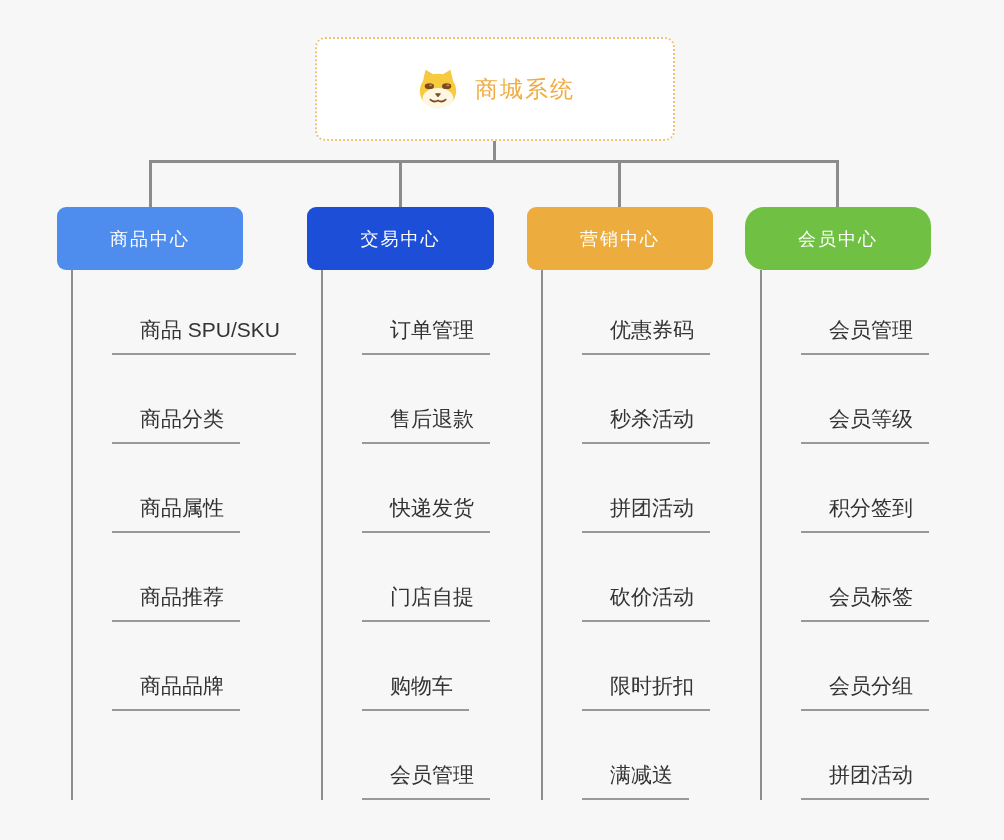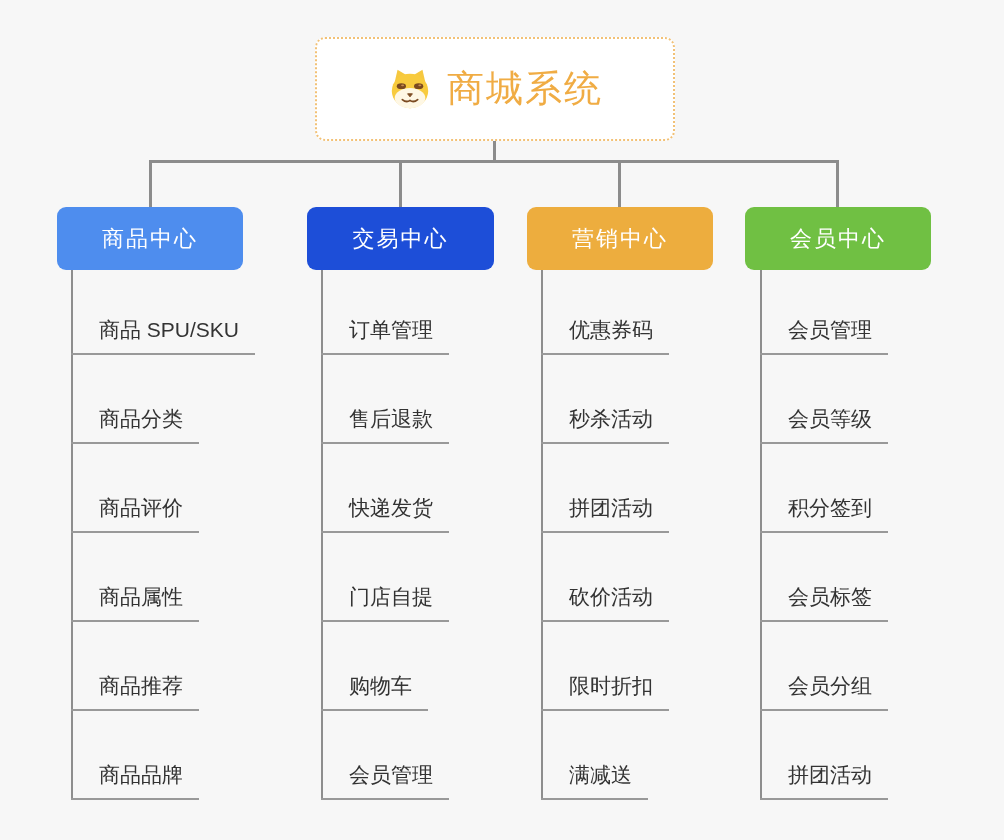--- a/index.html
+++ b/index.html
@@ -3,44 +3,44 @@
 <meta charset="utf-8">
 <style>
   html,body{margin:0;padding:0;}
   body{font-family:"Liberation Sans","DejaVu Sans",sans-serif;}
   .canvas{position:relative;width:1004px;height:840px;background:#F7F7F7;overflow:hidden;}
 
   
   .root{position:absolute;left:315px;top:37px;width:360px;height:104px;box-sizing:border-box;
         background:#FFFFFF;border:2px dotted #F2C176;border-radius:10px;
         display:flex;align-items:center;justify-content:center;gap:14px;cursor:default;}
-  .root-title{font-size:37px;color:#F0AC44;letter-spacing:2px;}
+  .root-title{font-size:23px;color:#F0AC44;letter-spacing:2px;}
 
   
   .line{position:absolute;background:#8C8C8C;}
   .root-drop{left:493px;top:141px;width:3px;height:19px;}
   .trunk{left:149px;top:160px;width:690px;height:3px;}
   .drop{top:163px;width:3px;height:44px;}
   .d0{left:149px}.d1{left:399px}.d2{left:618px}.d3{left:836px}
 
   
   .branch{position:absolute;top:207px;height:63px;border-radius:9px;
           display:flex;align-items:center;justify-content:center;
-          color:#FFFFFF;font-size:22px;letter-spacing:2px;cursor:default;}
+          color:#FFFFFF;font-size:18px;letter-spacing:2px;cursor:default;}
   .b0{left:57px;width:186px}
   .b1{left:307px;width:187px}
   .b2{left:527px;width:186px}
   .b3{left:745px;width:186px}
 
   
   .spine{position:absolute;top:270px;width:2px;height:530px;background:#8E8E8E;}
   .s0{left:71px}.s1{left:321px}.s2{left:541px}.s3{left:760px}
 
   
-  .leaves{position:absolute;top:266px;width:245px;display:flex;flex-direction:column;align-items:flex-start;}
+  .leaves{position:absolute;top:266px;width:245px;display:flex;flex-direction:column;align-items:flex-start;padding-left:41px;}
   .l0{left:71px}.l1{left:321px}.l2{left:541px}.l3{left:760px}
   .leaf{height:89px;display:flex;align-items:flex-end;}
   .leaf-label{display:inline-block;padding:0 16px 9px 28px;border-bottom:2px solid #999999;
               font-size:21px;color:#333333;white-space:nowrap;cursor:default;}
 </style>
 </head>
 <body>
 
 <div class="canvas" style="background: rgb(247, 247, 247);">
 
@@ -65,36 +65,33 @@
   <div class="line root-drop" style="background-color: rgb(140, 140, 140);"></div>
   <div class="line trunk" style="background-color: rgb(140, 140, 140);"></div>
   <div class="line drop d0" style="background-color: rgb(140, 140, 140);"></div>
   <div class="line drop d1" style="background-color: rgb(140, 140, 140);"></div>
   <div class="line drop d2" style="background-color: rgb(140, 140, 140);"></div>
   <div class="line drop d3" style="background-color: rgb(140, 140, 140);"></div>
 
   <div class="branch b0" style="background-color: rgb(78, 141, 238);">商品中心</div>
   <div class="branch b1" style="background-color: #1d4ed8;">交易中心</div>
   <div class="branch b2" style="background-color: rgb(237, 173, 62);">营销中心</div>
-  <div class="branch b3" style="background-color: rgb(112, 192, 67);">会员中心</div>
+  <div class="branch b3" style="background-color: rgb(112, 192, 67); border-radius: 19px;">会员中心</div>
 
   <div class="spine s0"></div>
   <div class="spine s1"></div>
   <div class="spine s2"></div>
   <div class="spine s3"></div>
 
   <div class="leaves l0">
     <div class="leaf">
         <span class="leaf-label">商品 SPU/SKU</span>
       </div>
     <div class="leaf">
         <span class="leaf-label">商品分类</span>
-      </div>
-    <div class="leaf">
-        <span class="leaf-label">商品评价</span>
       </div>
     <div class="leaf">
         <span class="leaf-label">商品属性</span>
       </div>
     <div class="leaf">
         <span class="leaf-label">商品推荐</span>
       </div>
     <div class="leaf">
         <span class="leaf-label">商品品牌</span>
       </div>

